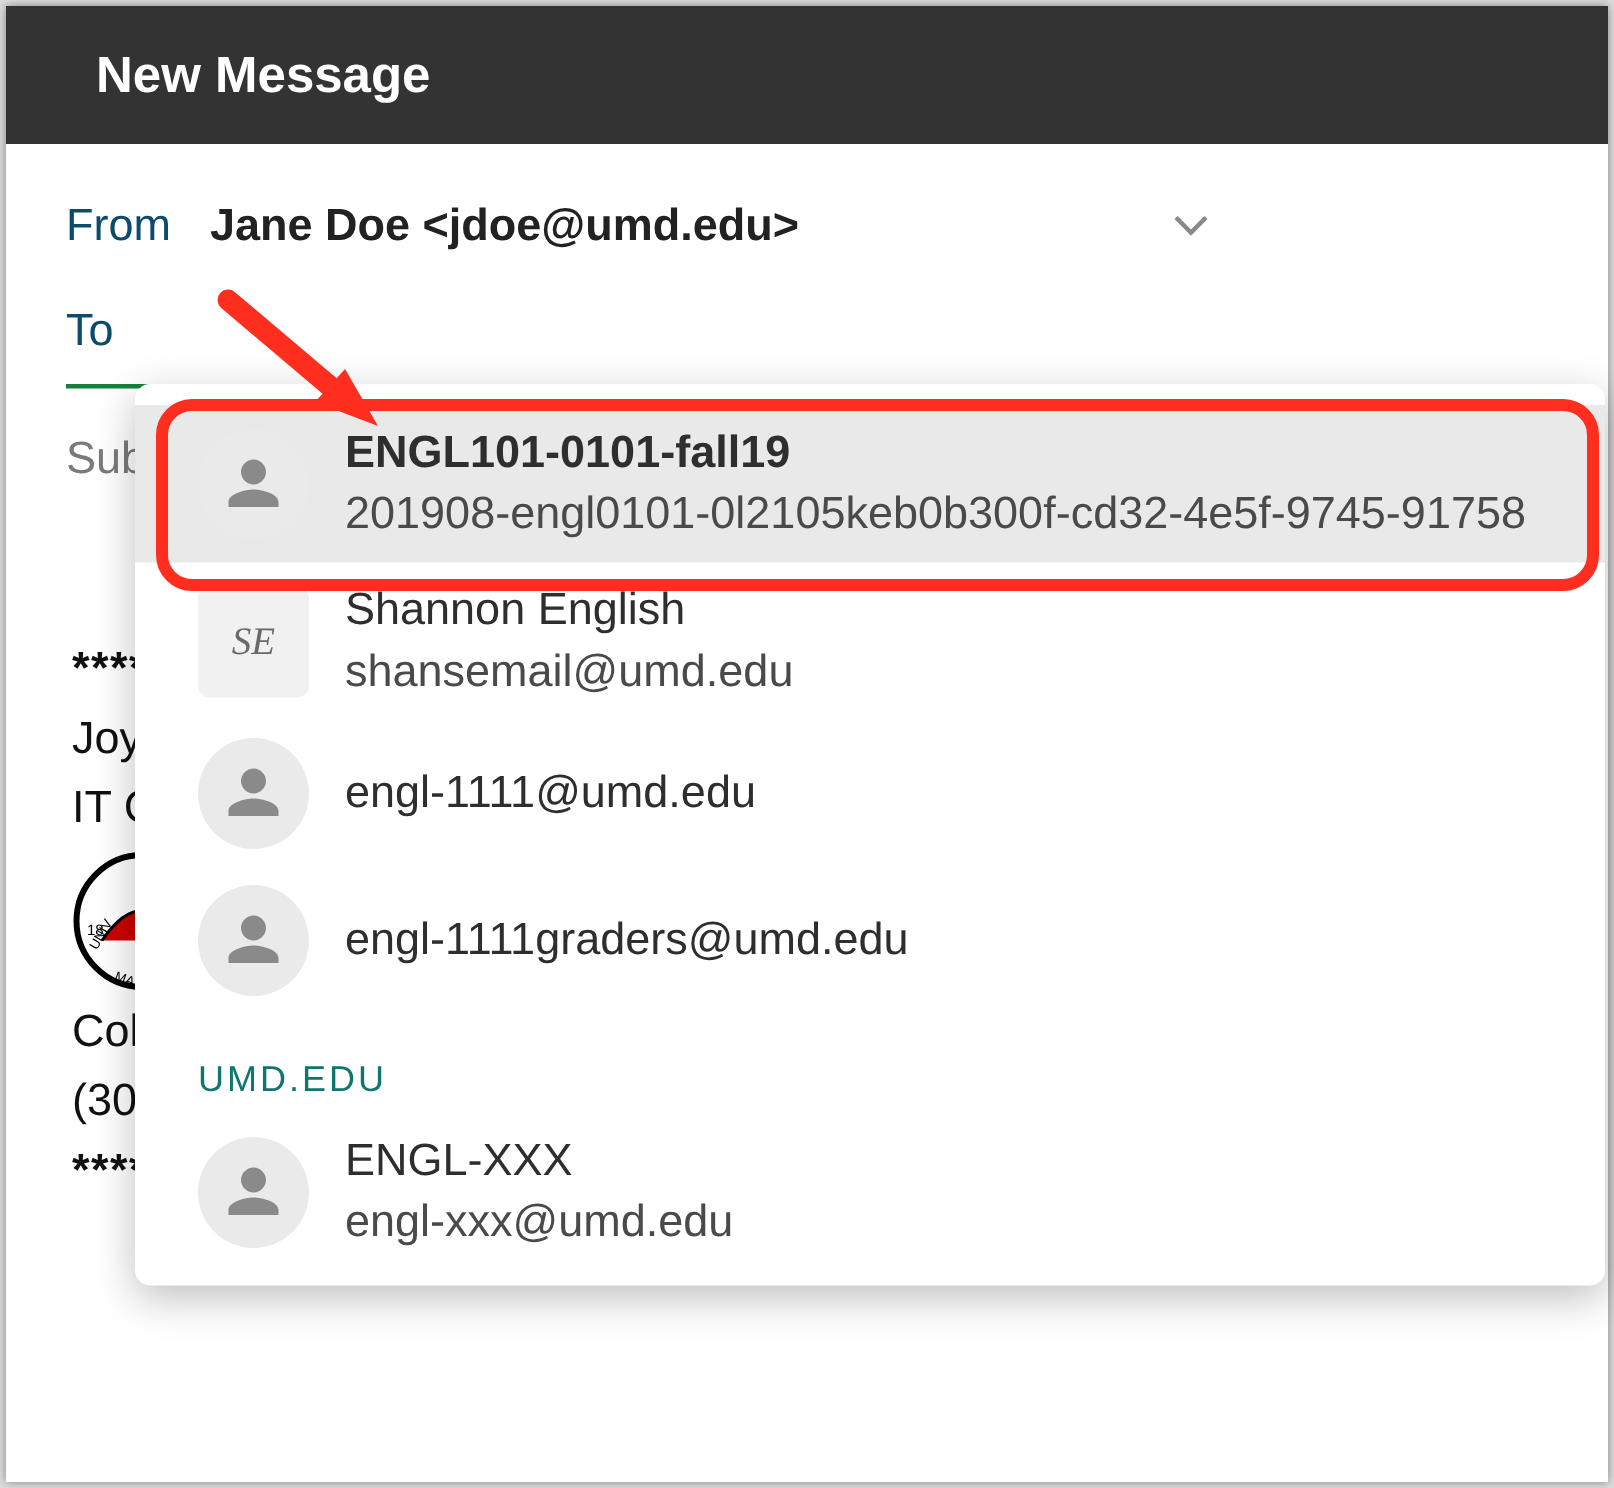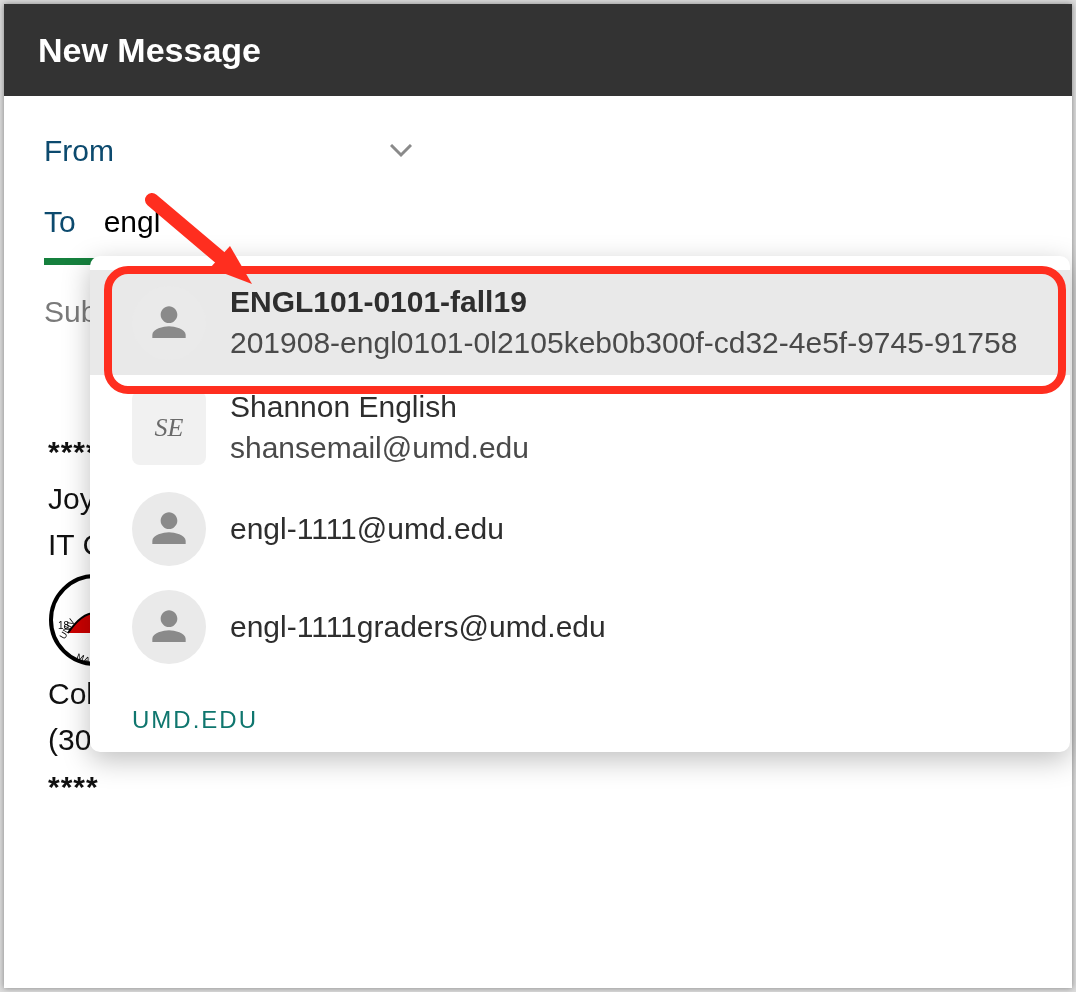--- a/index.html
+++ b/index.html
@@ -22,38 +22,38 @@
     background: #ffffff;
     box-shadow: 0 0 6px rgba(0,0,0,0.4);
   }
 
   .titlebar {
     background: #333333;
     color: #ffffff;
     height: 92px;
     display: flex;
     align-items: center;
-    padding-left: 34px;
+    padding-left: 60px;
     font-size: 34px;
     font-weight: 600;
   }
 
   .fields {
     padding: 20px 40px 0 40px;
     font-size: 30px;
     color: #222;
   }
 
   .row {
     display: flex;
     align-items: center;
     padding: 18px 0;
   }
   .row-underline {
-    border-bottom: 7px solid #15803d;
+    border-bottom: 3px solid #15803d;
   }
 
   .field-label {
     color: #0c4a6e;
     font-size: 30px;
     margin-right: 26px;
   }
 
   .from-value {
     font-weight: 700;
@@ -200,30 +200,30 @@
 <div class="panel">
 
   <div class="titlebar">
     <span>New Message</span>
   </div>
 
   <div class="fields">
 
     <div class="row">
       <span class="field-label">From</span>
+      <span class="from-value">Jane Doe &lt;jdoe@umd.edu&gt;</span>
       <span class="chevron-down">
         <svg width="22" height="14" viewBox="0 0 22 14">
             <path d="M1 1 L11 11 L21 1" stroke="#8a8a8a" stroke-width="3" fill="none"></path>
           </svg>
       </span>
     </div>
 
     <div class="row row-underline">
       <span class="field-label">To</span>
-      <input class="to-input" value="engl" style="">
     </div>
 
     <div class="subject-row">
       <span>Sub</span>
     </div>
 
   </div>
 
   <div class="body-area">
     <div class="asterisks">****</div>
@@ -277,20 +277,31 @@
         <div class="dd-avatar">
           <svg width="40" height="40" viewBox="0 0 24 24">
             <use href="#person-glyph"></use>
           </svg>
         </div>
         <div class="dd-text">
           <div class="dd-primary">engl-1111graders@umd.edu</div>
         </div>
       </div>
       <div class="dd-section-label">UMD.EDU</div>
+      <div class="dd-item">
+        <div class="dd-avatar">
+          <svg width="40" height="40" viewBox="0 0 24 24">
+            <use href="#person-glyph"></use>
+          </svg>
+        </div>
+        <div class="dd-text">
+          <div class="dd-primary">ENGL-XXX</div>
+          <div class="dd-secondary">engl-xxx@umd.edu</div>
+        </div>
+      </div>
     </div>
 
 </div>
 
 <div class="red-outline" style="left:104px; top:266px; width:946px; height:112px;"></div>
 
 <div class="arrow" style="left:140px; top:190px;">
   <svg width="140" height="110" viewBox="0 0 140 110">
     <line x1="12" y1="10" x2="90" y2="76" stroke="#ff2e1f" stroke-width="14" stroke-linecap="round"></line>
     <polygon points="112,94 70,78 90,56" fill="#ff2e1f"></polygon>

